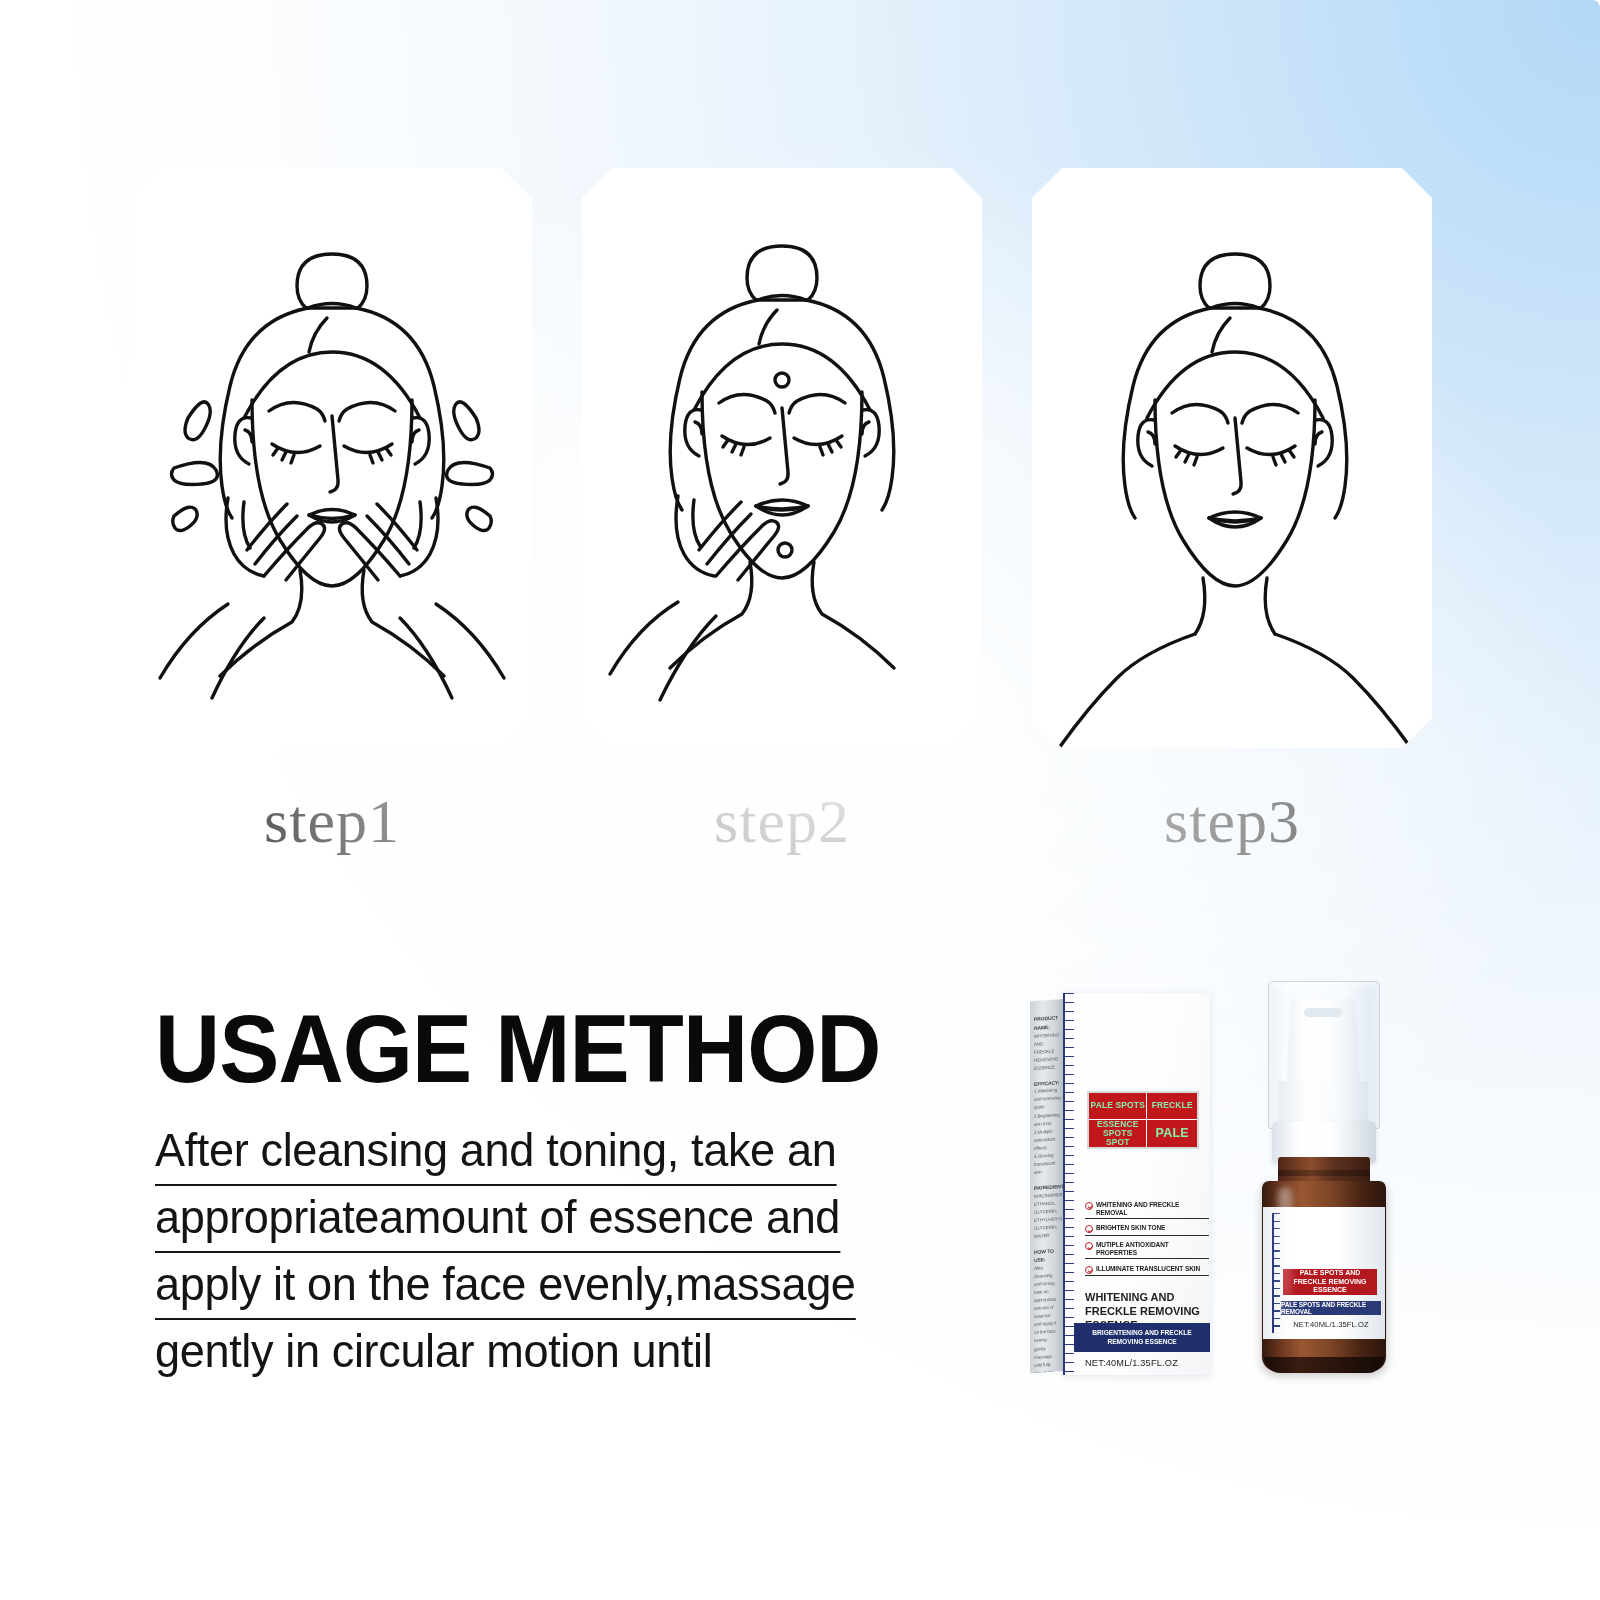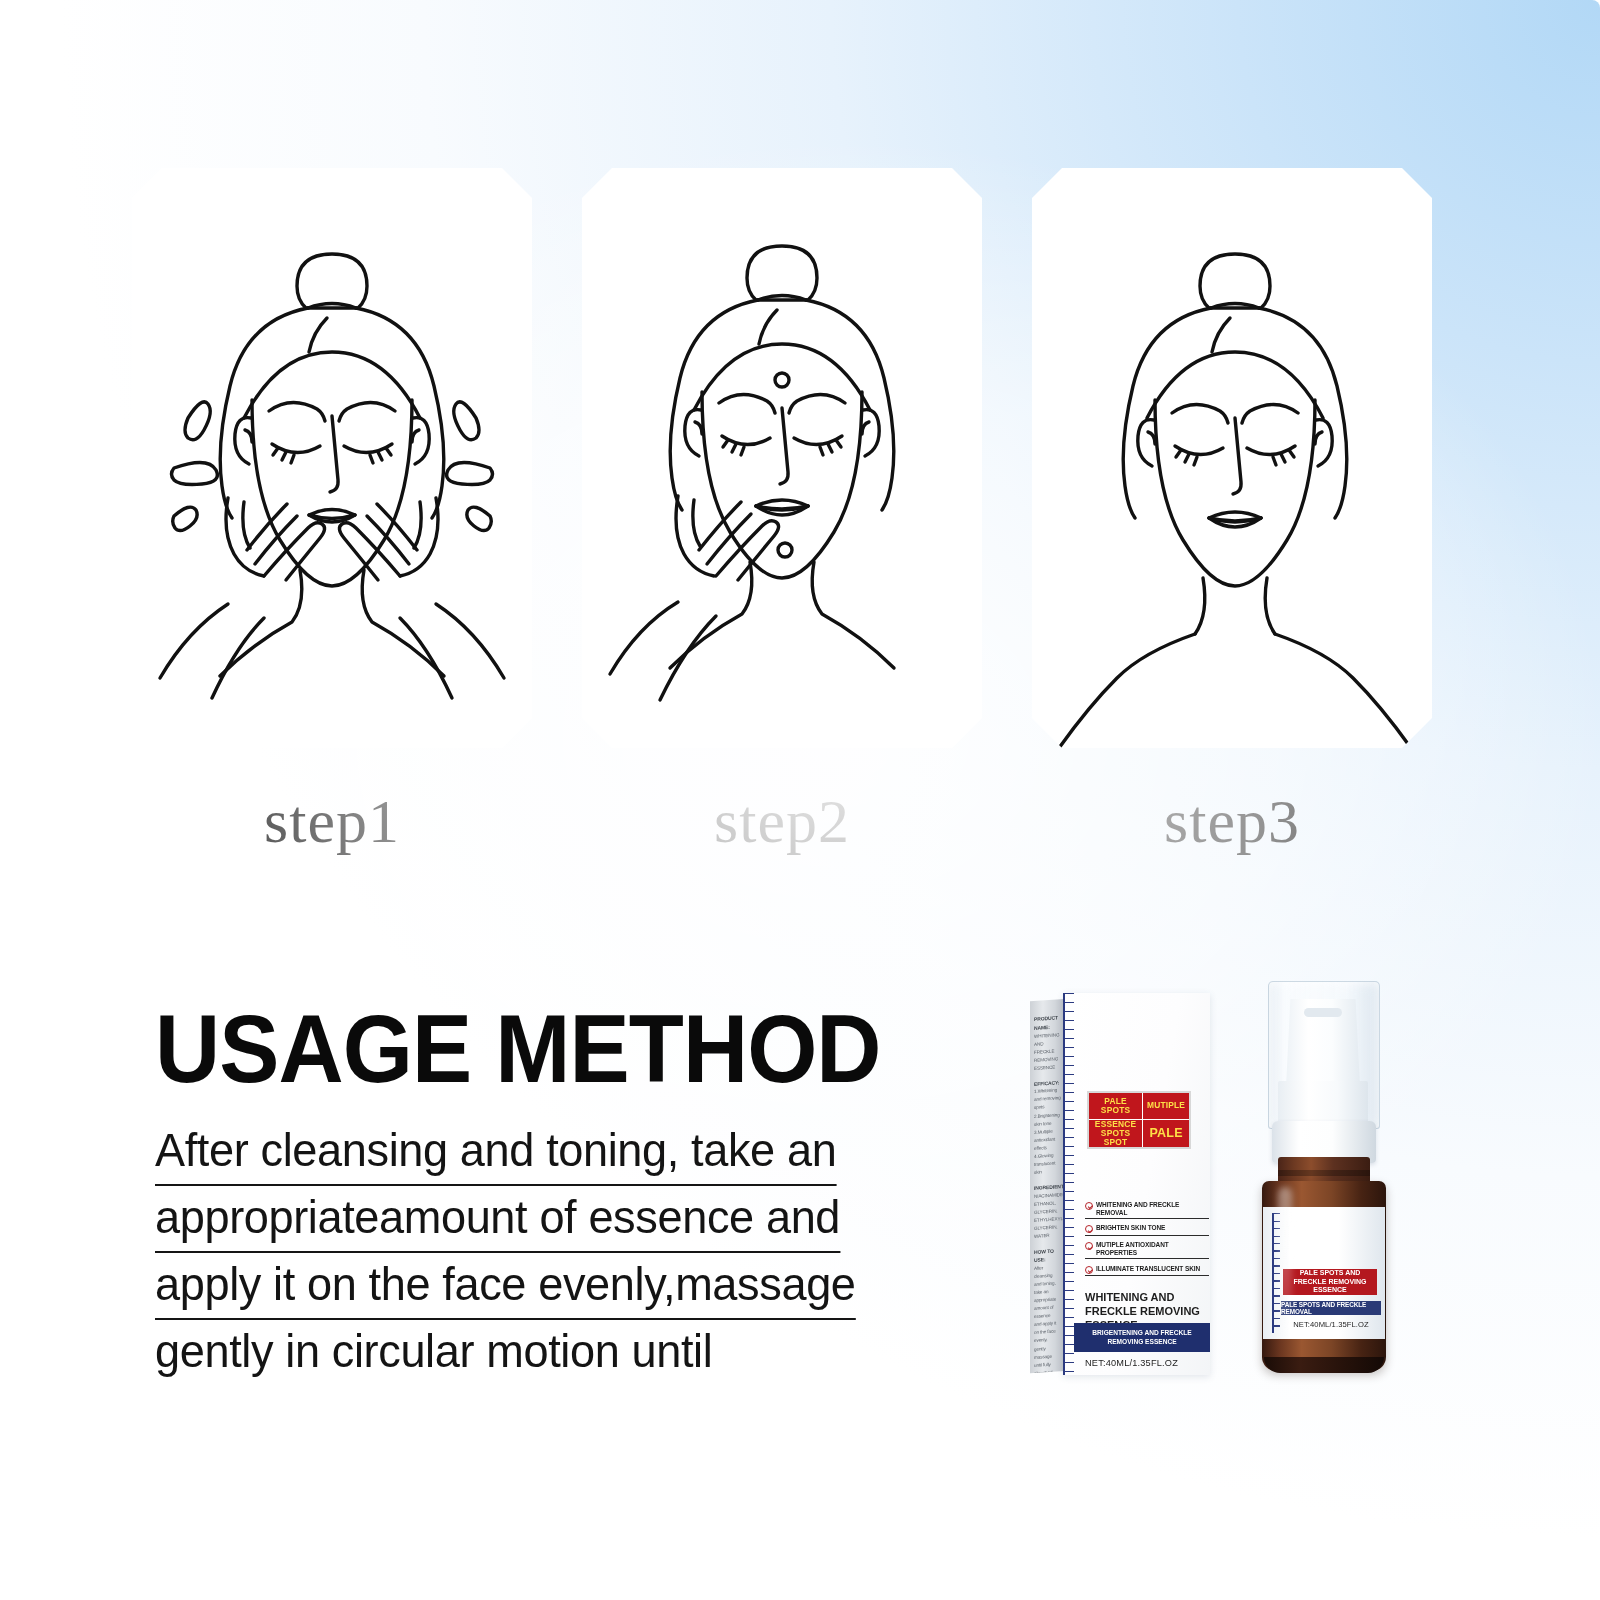--- a/index.html
+++ b/index.html
@@ -117,25 +117,25 @@
     position:absolute; left:0; top:0; width:11px; height:100%;
     background:repeating-linear-gradient(
       to bottom,
       #2b3a80 0px, #2b3a80 1.4px, transparent 1.4px, transparent 9px);
   }
   .carton .ruler::after{
     content:""; position:absolute; left:0; top:0; width:2.4px; height:100%;
     background:#2b3a80;
   }
   .carton .redbox{
-    position:absolute; left:24px; top:98px; width:104px; height:58px;
+    position:absolute; left:24px; top:98px; width:112px; height:58px;
     background:#c0161c;
     border:2px solid #d8d8d8;
     display:grid; grid-template-columns:1.18fr 1fr; grid-template-rows:1fr 1fr;
-    color:#fde047;
+    color:#86efac;
   }
   .carton .redbox span{
     display:flex; align-items:center; justify-content:center;
     font-size:8.4px; font-weight:bold; letter-spacing:.2px;
     text-align:center; line-height:1.08;
     border-right:1.6px solid #fff; border-bottom:1.6px solid #fff;
     padding:0 1px;
   }
   .carton .redbox span:nth-child(2),
   .carton .redbox span:nth-child(4){ border-right:none; }
@@ -449,21 +449,21 @@
           <i>gently massage until fully absorbed,</i>
 
         </div>
       </div>
 
       <div class="front">
         <div class="ruler"></div>
 
         <div class="redbox">
           <span>PALE SPOTS</span>
-          <span>MUTIPLE</span>
+          <span>FRECKLE</span>
           <span>ESSENCE SPOTS SPOT</span>
           <span class="big">PALE</span>
         </div>
 
         <div class="feats">
           <div class="feat">
             <span class="ck"></span>
             <span class="ft">WHITENING AND FRECKLE REMOVAL</span>
           </div>
           <div class="feat">

